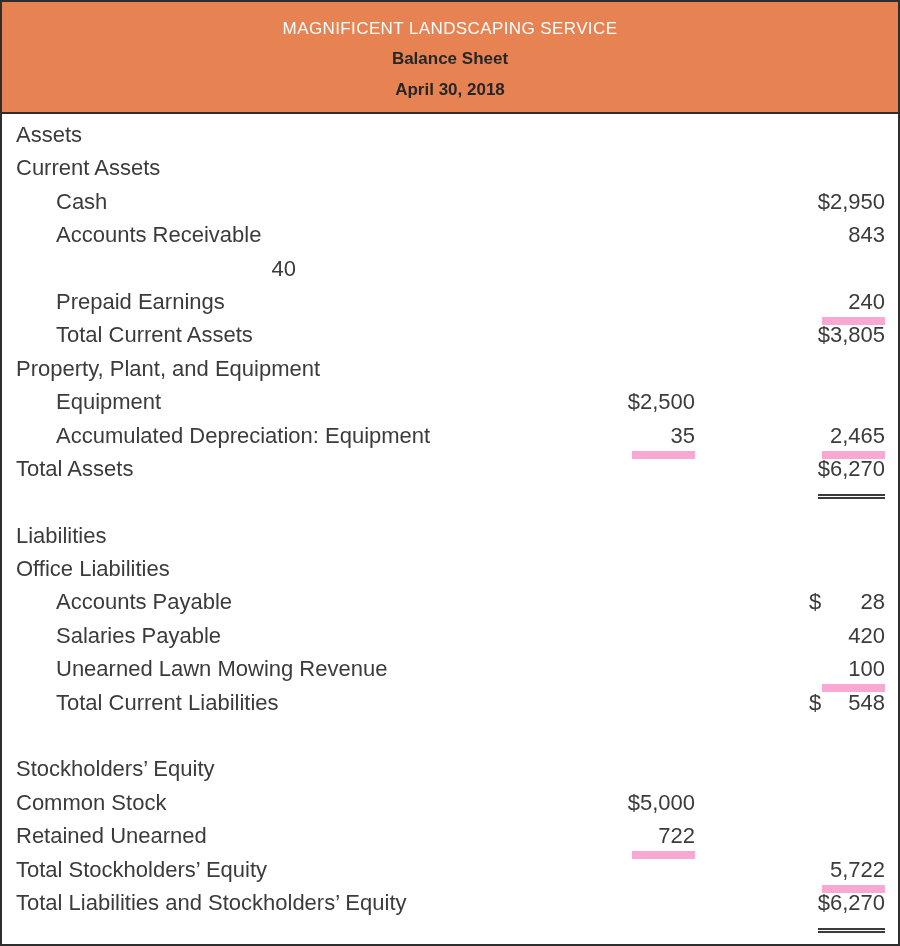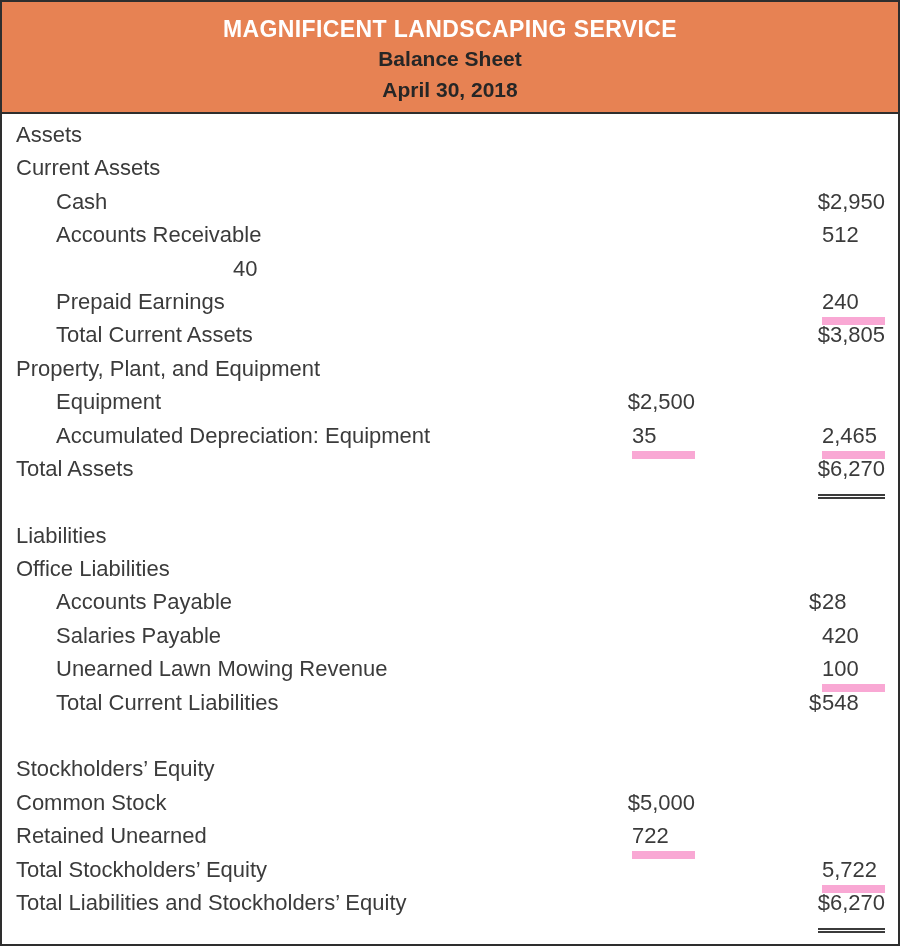--- a/index.html
+++ b/index.html
@@ -8,36 +8,36 @@
     border:2px solid #2e2e2e;background:#ffffff;
     font-family:"Liberation Sans",sans-serif;color:#3b3b3b;
     overflow:hidden;
   }
   .header{
     height:112px;box-sizing:border-box;
     border-bottom:2px solid #2e2e2e;
     text-align:center;padding-top:13px;
   }
   .company{
-    color:#ffffff;font-weight:700;font-size:23px;letter-spacing:0.4px;
+    color:#ffffff;font-weight:400;font-size:17px;letter-spacing:0.4px;
     line-height:28px;
   }
   .subtitle,.date{
-    color:#262626;font-weight:700;font-size:21px;line-height:31px;
+    color:#262626;font-weight:700;font-size:17px;line-height:31px;
   }
   .body{padding:8px 13px 0 14px;}
   .row{display:flex;align-items:baseline;height:33.4px;font-size:22px;}
   .row.spacer{height:33.4px;}
   .label{flex:1;white-space:nowrap;}
   .indent{padding-left:40px;}
   .bold{font-weight:400;}
   .cell{display:flex;justify-content:flex-end;}
   .col1{width:90px;}
   .col2{width:190px;}
-  .num{display:inline-block;min-width:63px;white-space:nowrap;}
+  .num{display:inline-block;text-align:right;min-width:63px;white-space:nowrap;}
   .u1{border-bottom:8px solid #f9a8d4;padding-bottom:2px;}
   .u2{border-bottom:5px double #3b3b3b;padding-bottom:12px;}
   .dollar-group{display:flex;justify-content:space-between;width:76px;}
 </style>
 </head>
 <body>
 
 <div class="page">
   <div class="header" id="sheet-header" style="background: rgb(231, 130, 83);">
     <div class="company">MAGNIFICENT LANDSCAPING SERVICE</div>
@@ -59,21 +59,21 @@
         <span class="label indent">Cash</span>
         <span class="cell col1"></span>
         <span class="cell col2">
           <span class="num">$2,950</span>
         </span>
       </div>
       <div class="row">
         <span class="label indent">Accounts Receivable</span>
         <span class="cell col1"></span>
         <span class="cell col2">
-          <span class="num">512</span>
+          <span class="num">843</span>
         </span>
       </div>
       <div class="row">
         <span class="cell col1"></span>
         <span class="cell col2">
           <span class="num">40</span>
         </span>
       </div>
       <div class="row">
         <span class="label indent">Prepaid Earnings</span>

